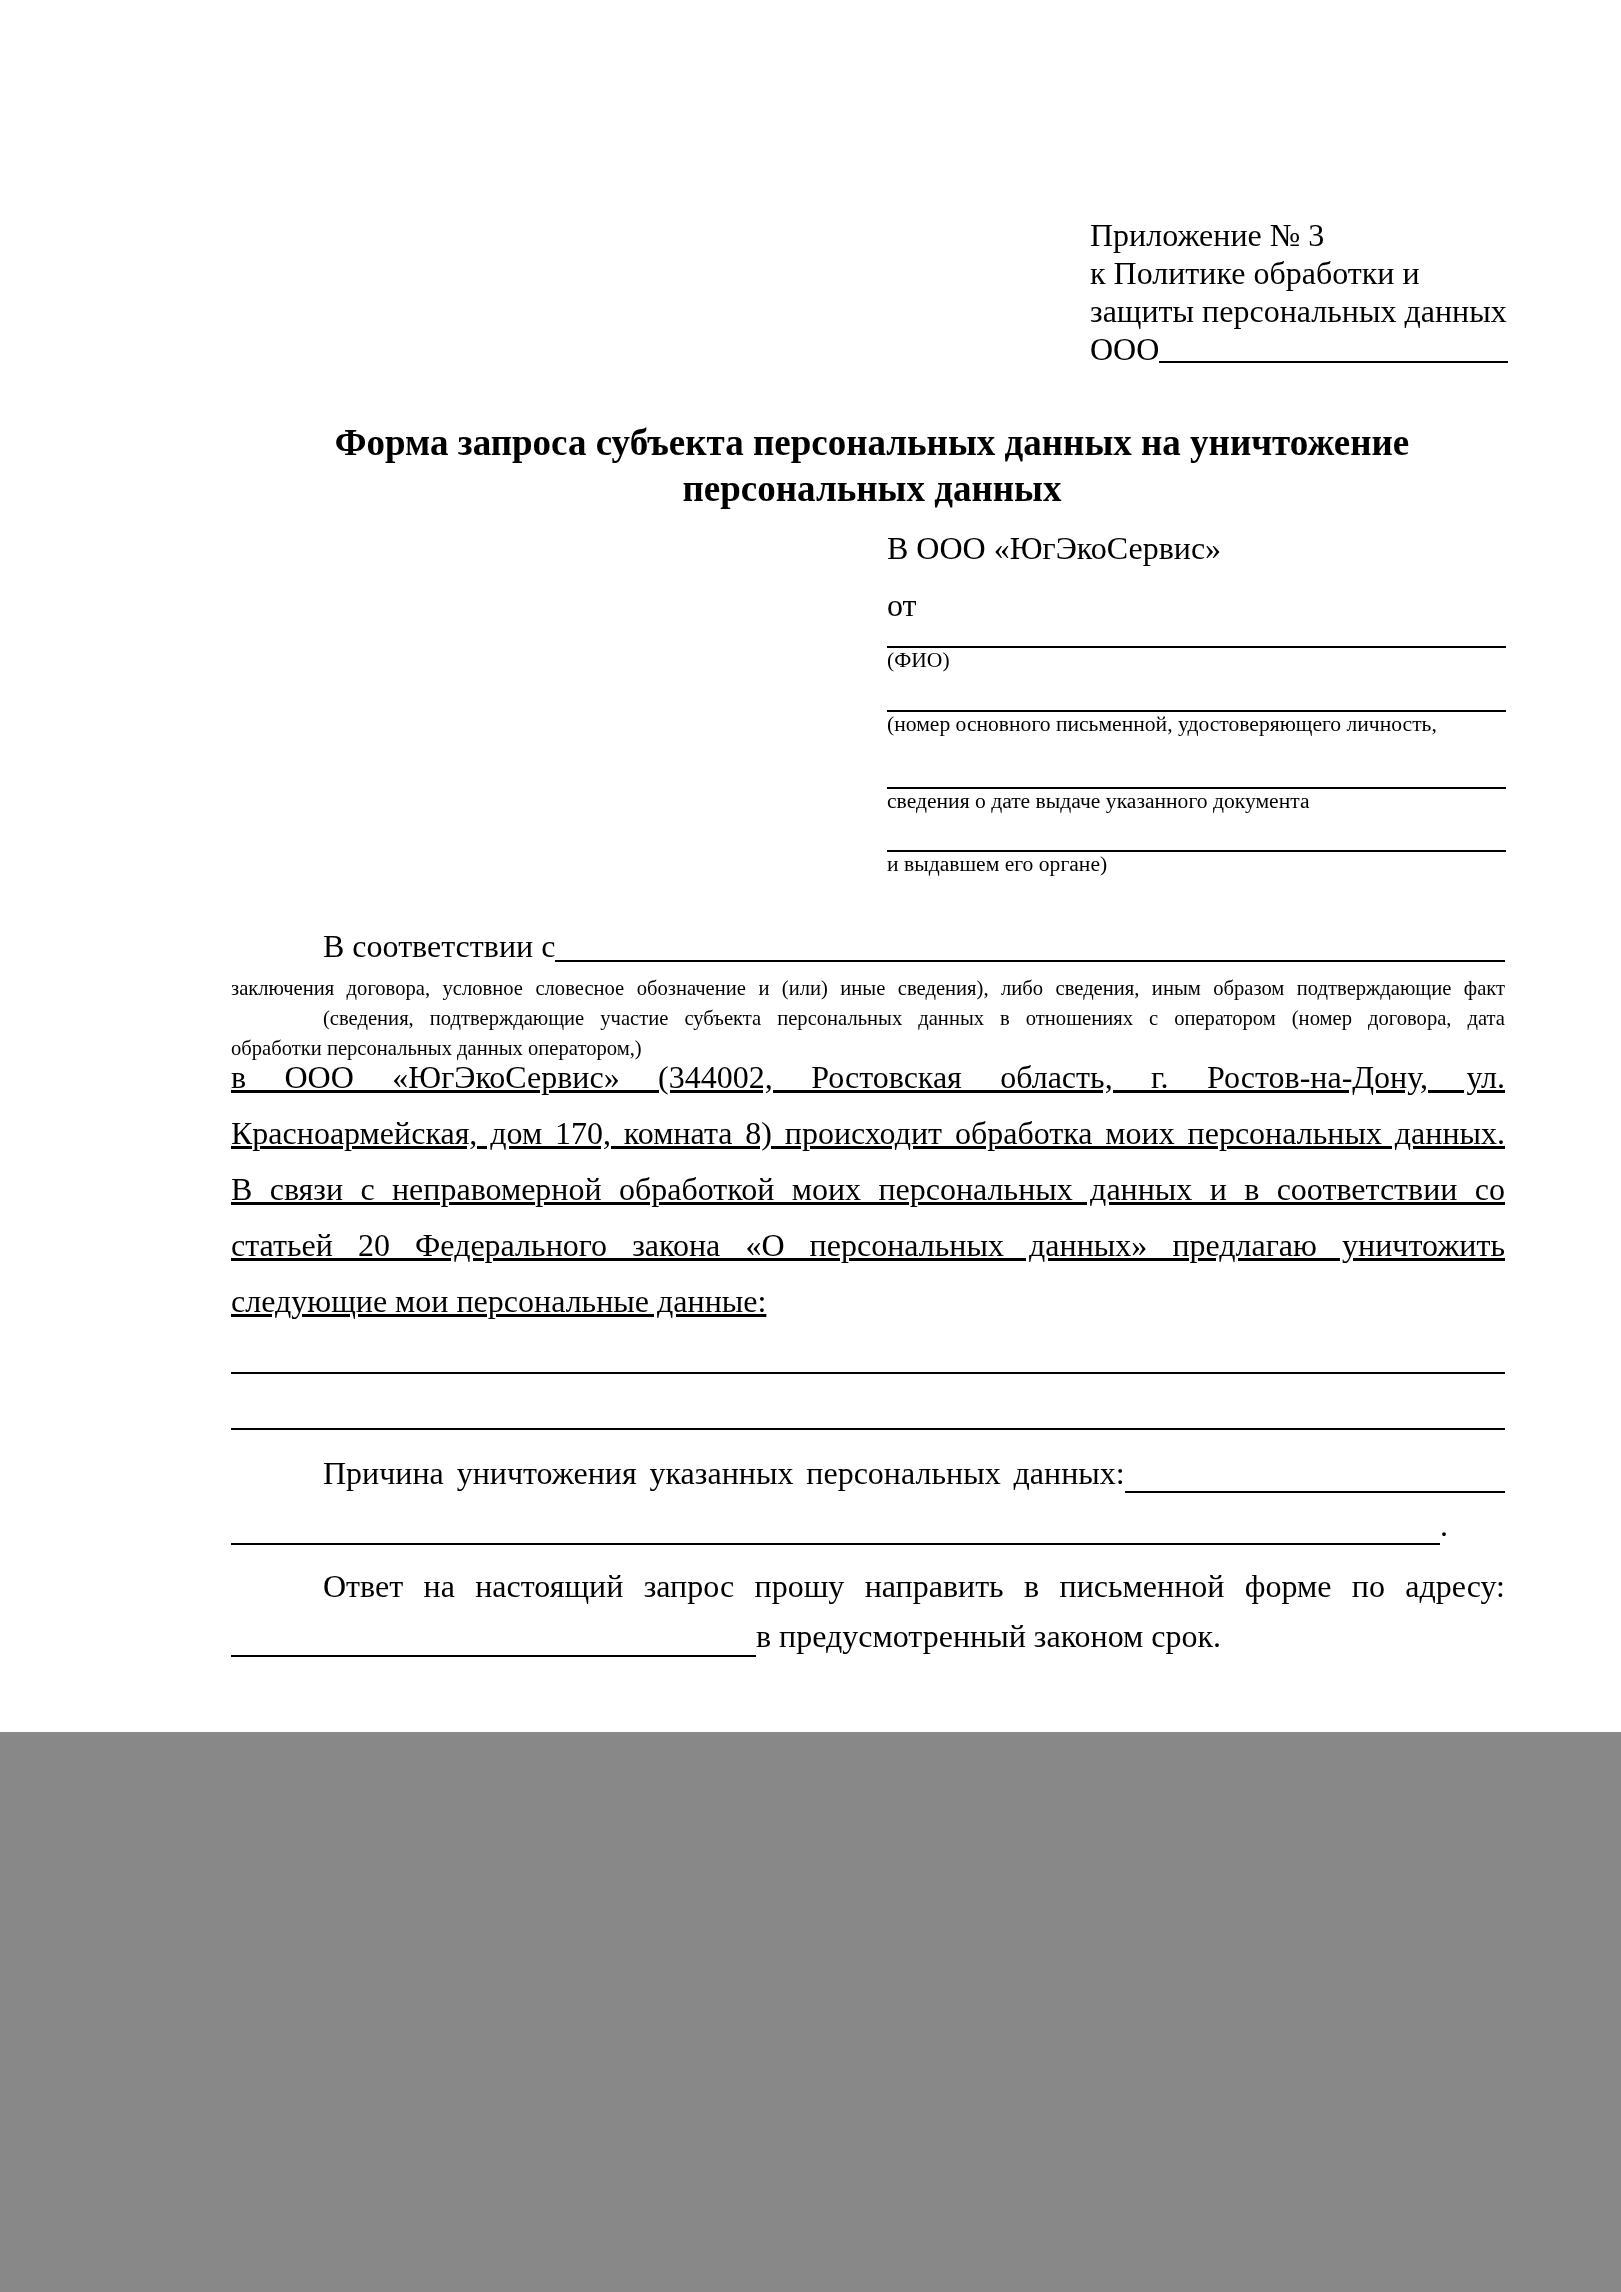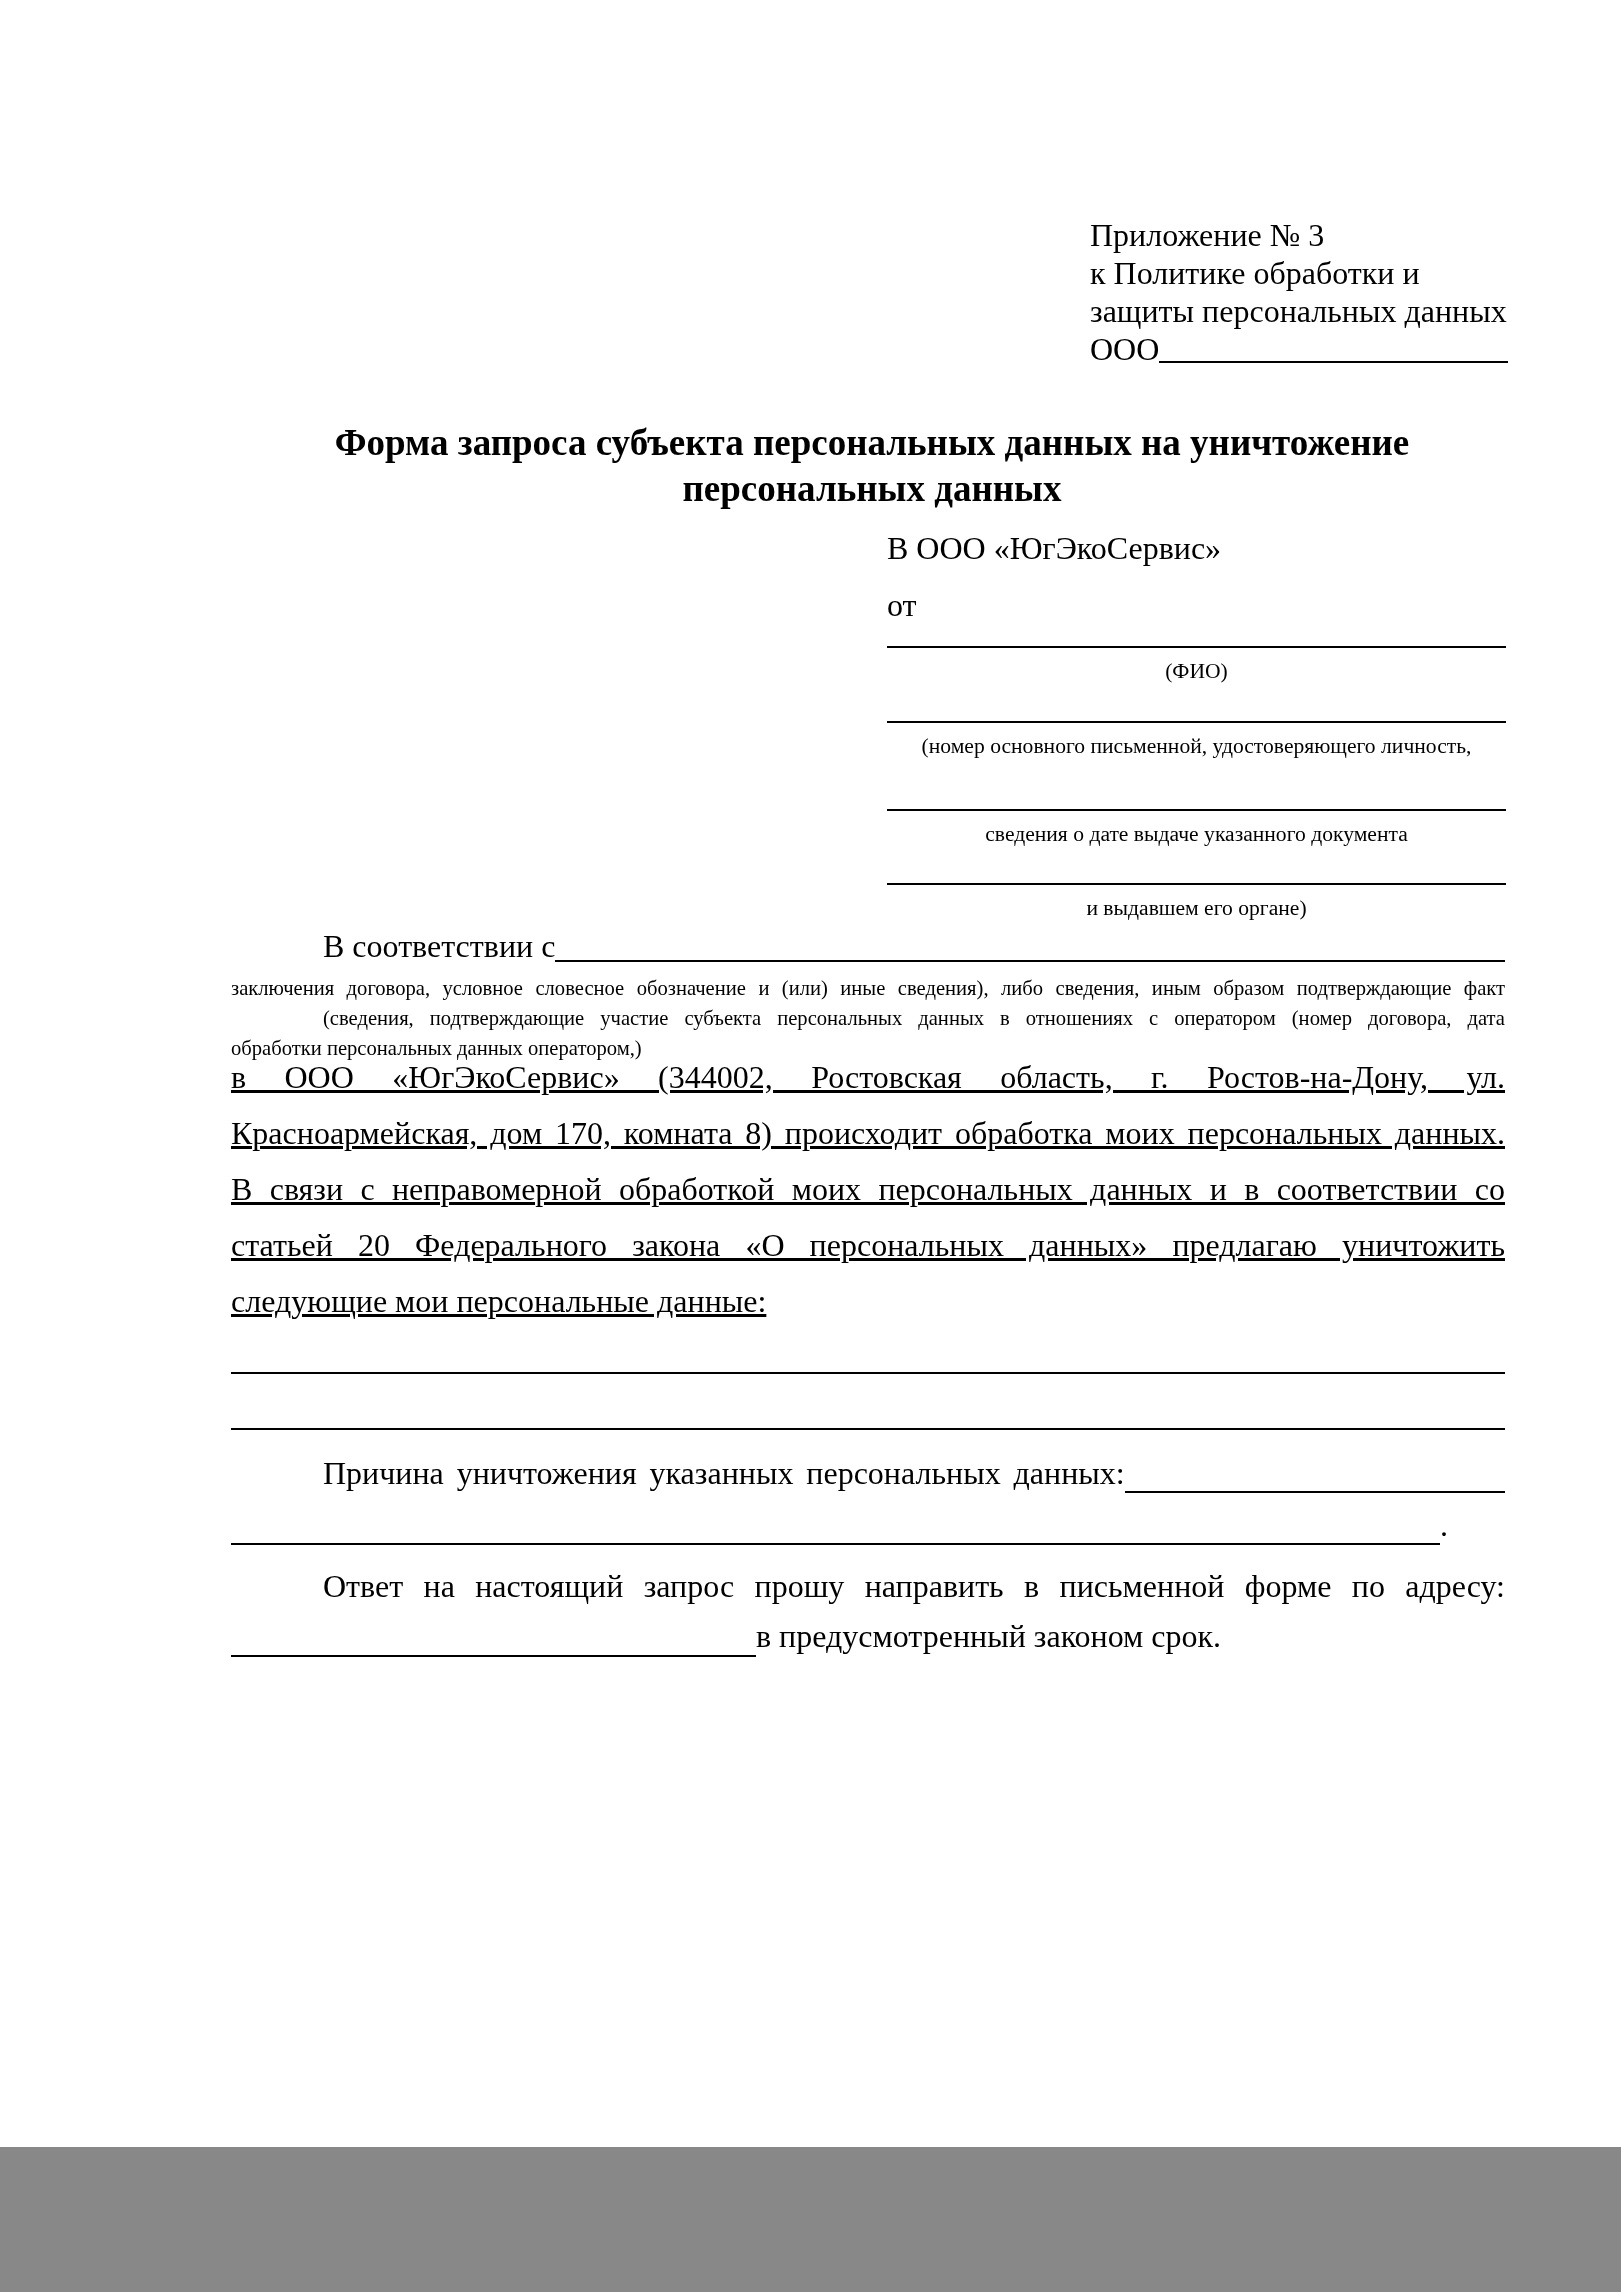--- a/index.html
+++ b/index.html
@@ -1,18 +1,18 @@
 <!DOCTYPE html>
 <html lang="ru"><head>
 <meta charset="utf-8">
 <style>
   html,body{margin:0;padding:0;background:#888;}
   .page{
     position:relative;
-    width:1621px;height:2147px;
+    width:1621px;height:1732px;
     margin:0 auto;
     background:#ffffff;
     color:#000000;
     font-family:"Liberation Serif","DejaVu Serif",serif;
     font-size:32px;
     overflow:hidden;
   }
   
   .appendix{position:absolute;left:1090px;top:216px;width:418px;line-height:38px;}
   .org-row{display:flex;}
@@ -24,21 +24,21 @@
   }
   
   .addressee{position:absolute;left:887px;top:529px;width:619px;}
   .addressee .to{line-height:39px;}
   .addressee .from{line-height:39px;margin-top:17.6px;}
   .blank{border-bottom:2px solid #000;}
   .blank1{height:21.6px;}
   .blank2{height:37px;}
   .blank3{height:51px;}
   .blank4{height:36px;}
-  .cap{font-size:21.6px;line-height:24.5px;text-align:center;margin-top:11px;}
+  .cap{font-size:21.6px;line-height:24.5px;text-align:left;}
   
   .bodyblock{position:absolute;left:231px;top:927px;width:1274px;}
   .accordance{display:flex;line-height:39px;}
   .acc-label{padding-left:92px;white-space:nowrap;}
   .fill{flex:1;border-bottom:2px solid #000;margin-bottom:3.9px;}
   .small-note{font-size:20.6px;line-height:30px;margin-top:6.9px;}
   .sn{text-align:justify;}
   .l-ind{text-indent:92px;}
   .jlast{text-align-last:justify;}
   .main-para{line-height:56px;margin-top:-13.7px;}

